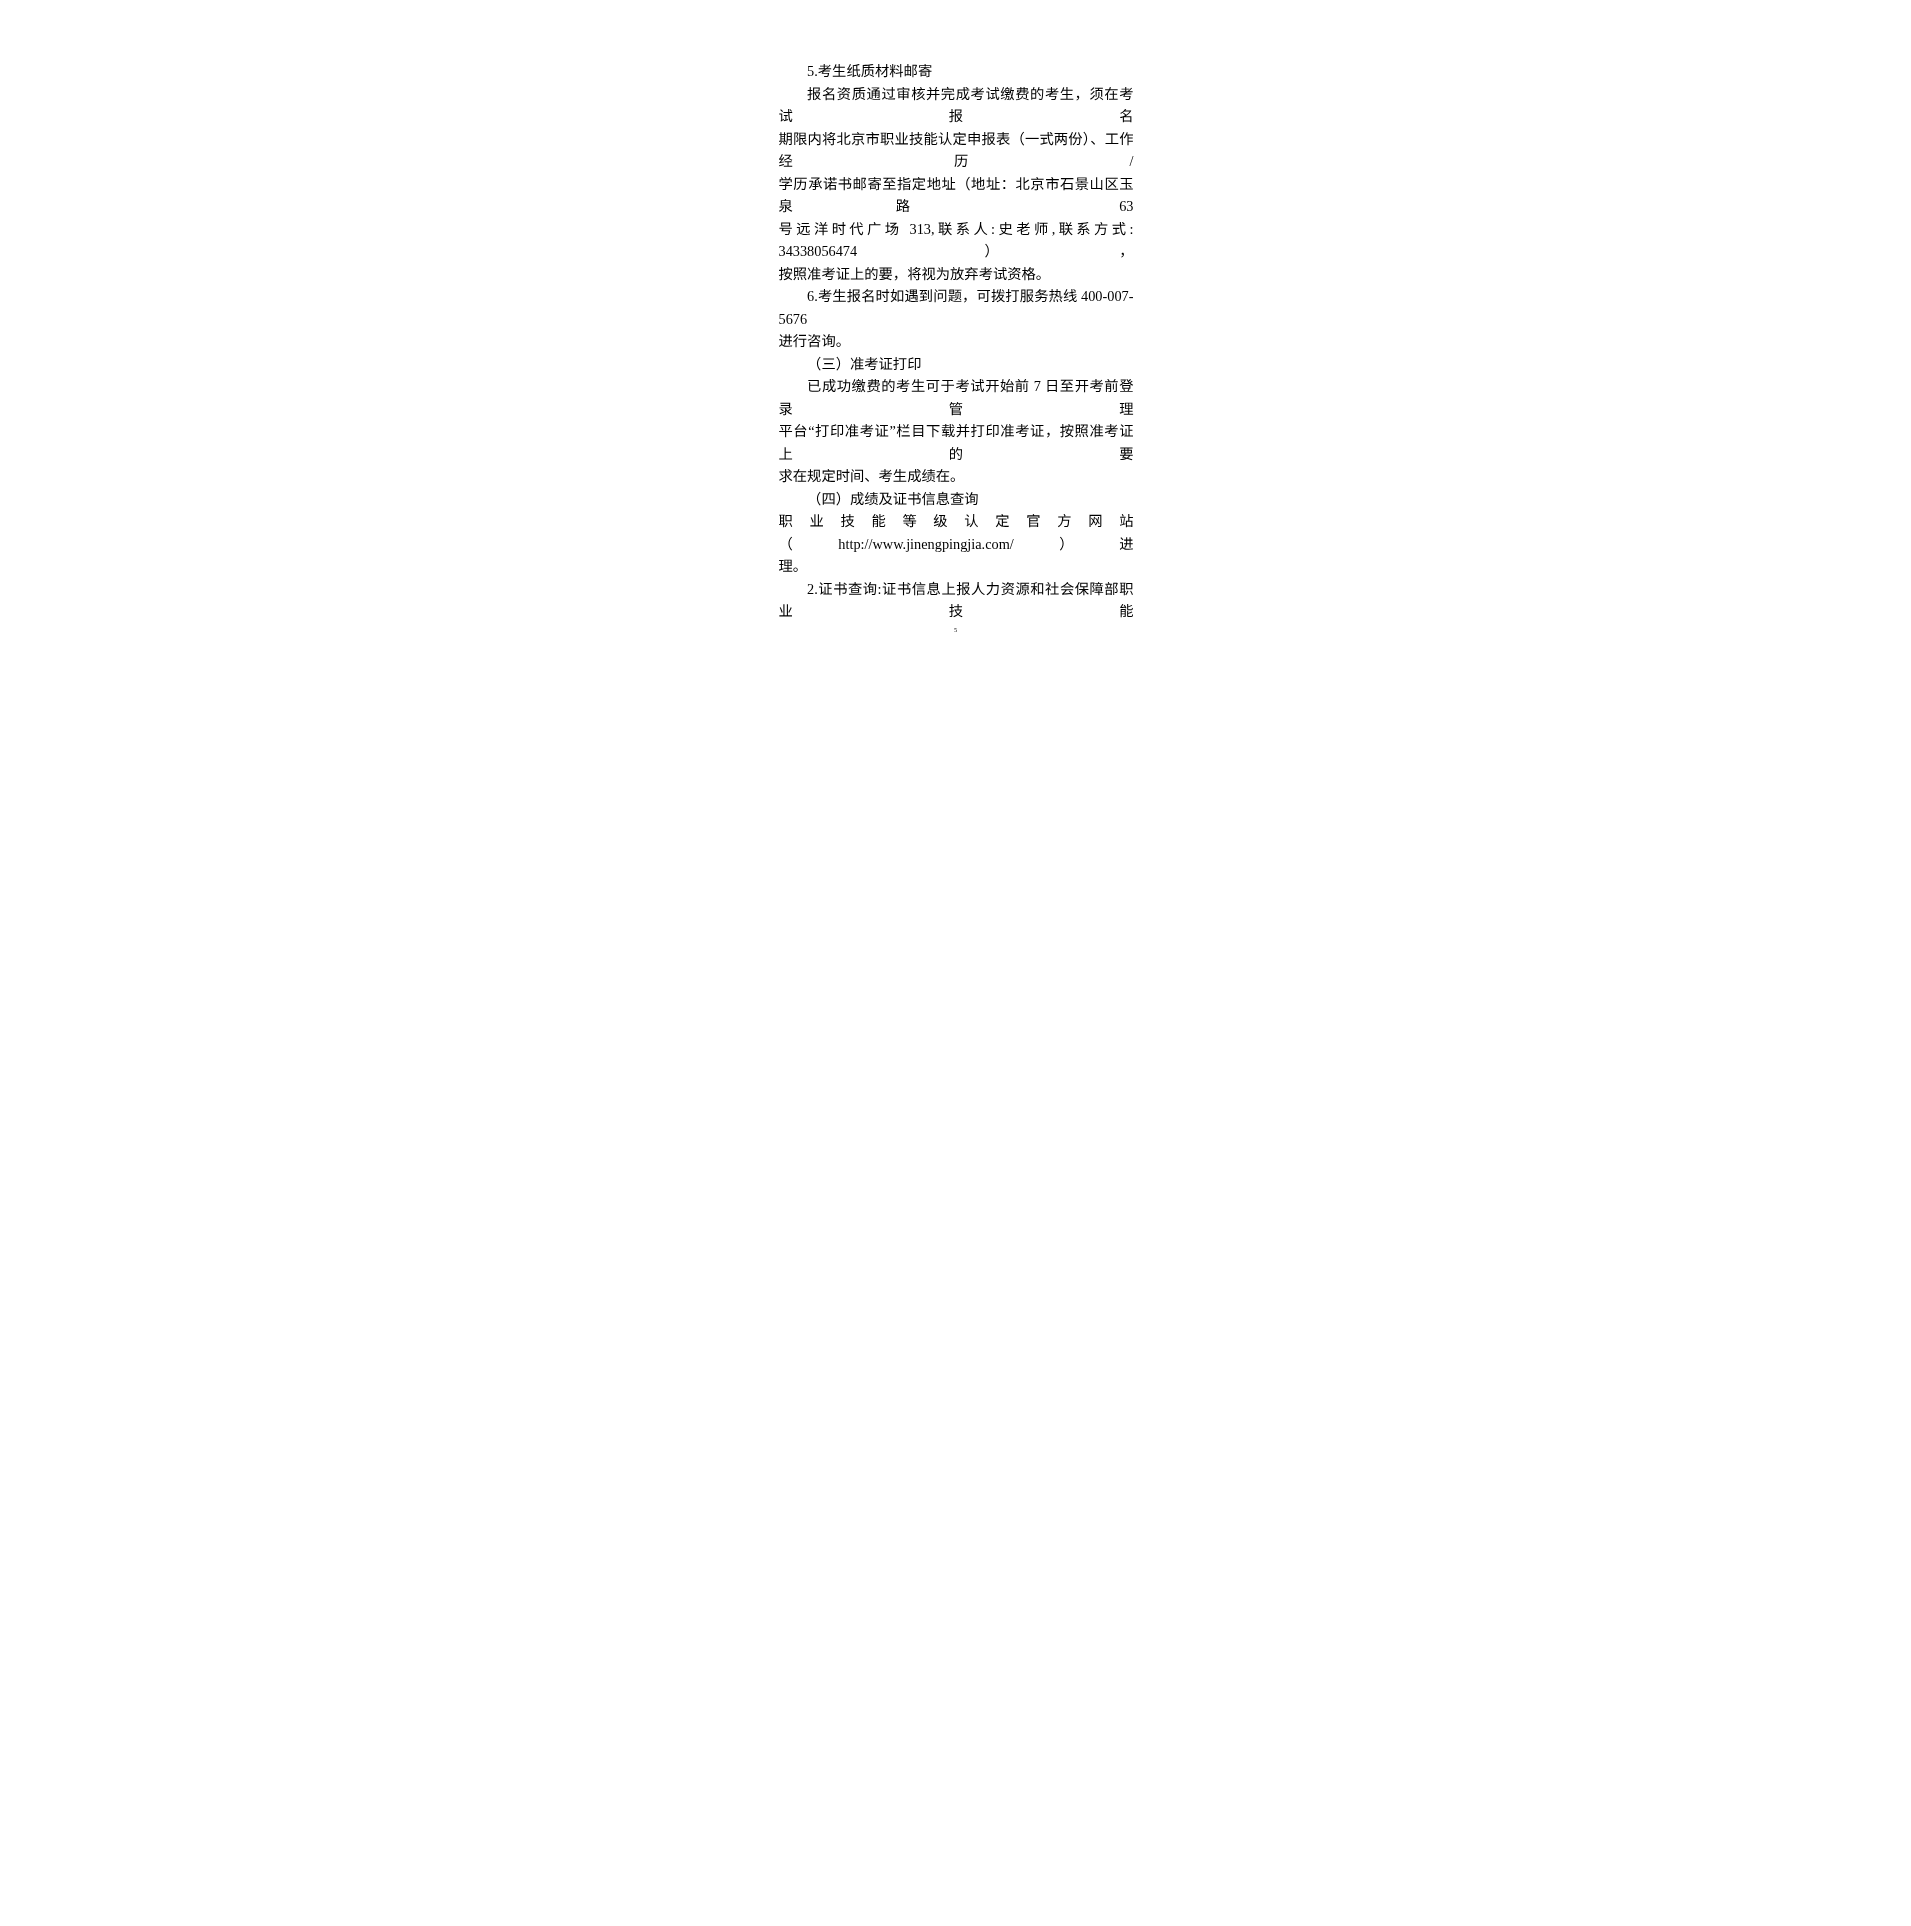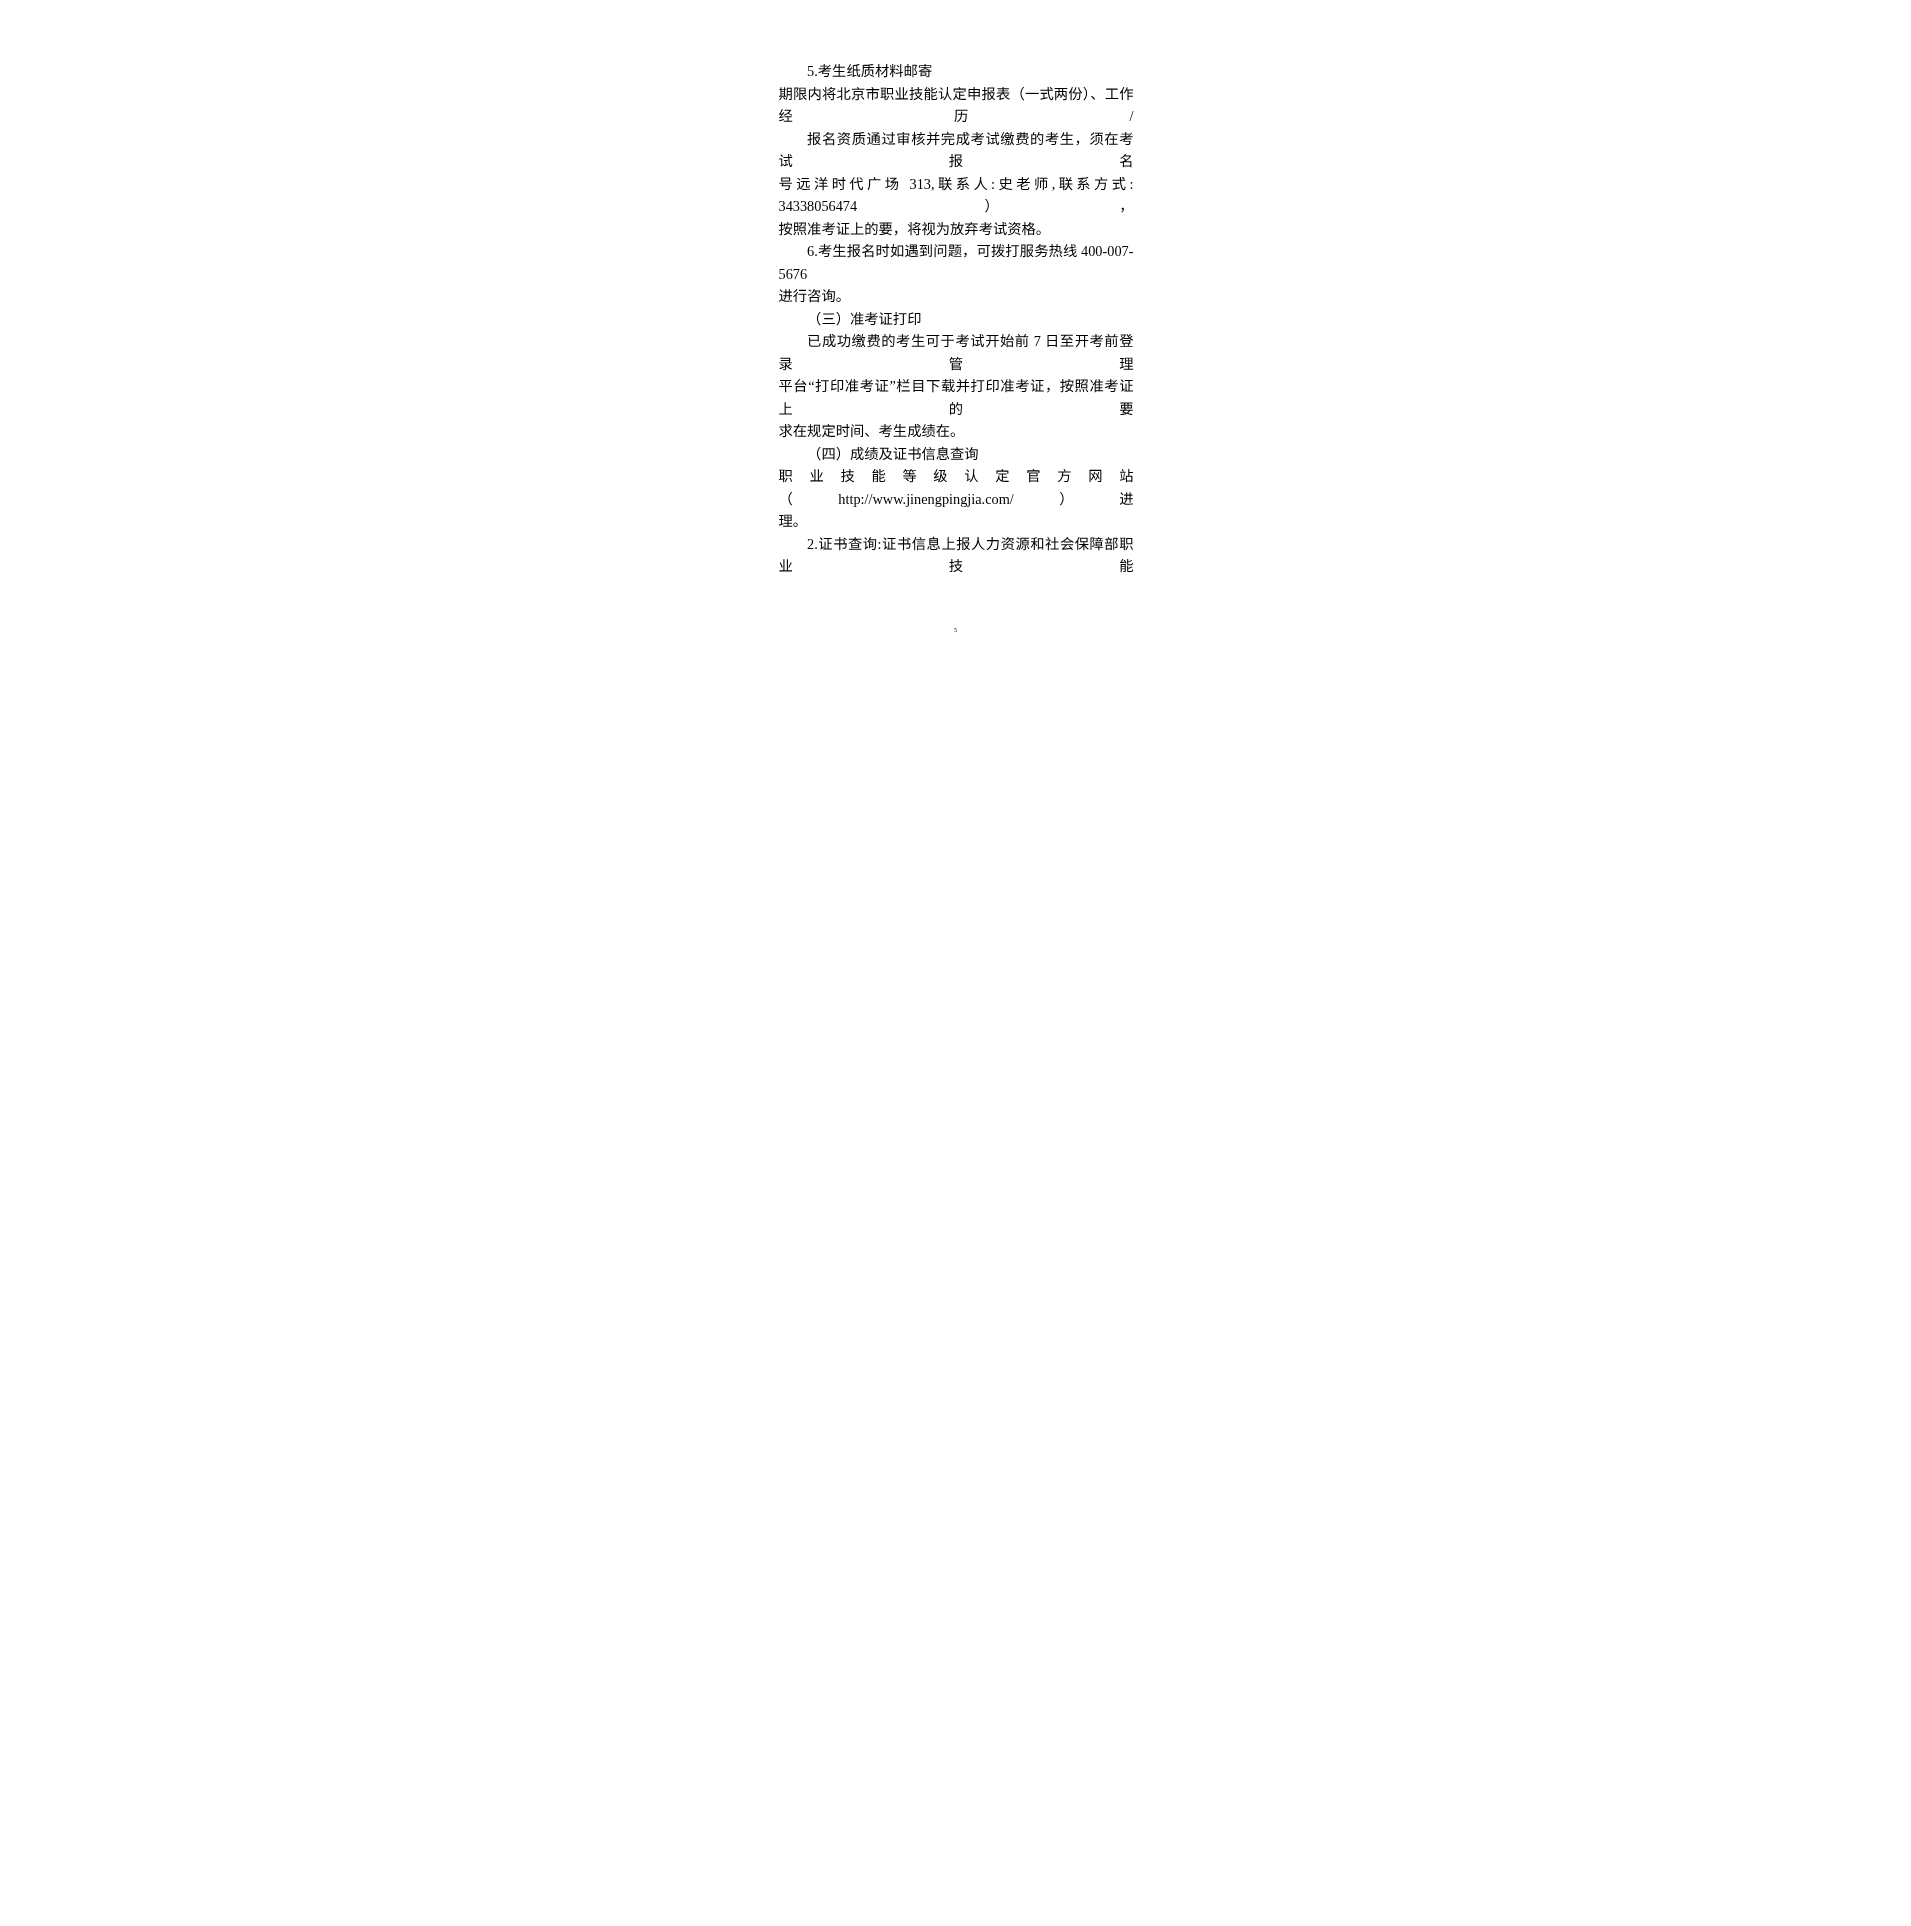--- a/index.html
+++ b/index.html
@@ -49,22 +49,23 @@
     line-height: 9.2px;
     color: #000000;
   }
 </style>
 </head>
 <body>
 
 <div class="page">
   <div class="text-block">
       <div class="line indent">5.考生纸质材料邮寄</div>
+      <div class="line indent fill">报名资质通过审核并完成考试缴费的考生，须在考试报名</div>
       <div class="line fill">期限内将北京市职业技能认定申报表（一式两份）、工作经历/</div>
-      <div class="line indent fill">报名资质通过审核并完成考试缴费的考生，须在考试报名</div>
+      <div class="line fill">学历承诺书邮寄至指定地址（地址：北京市石景山区玉泉路 63</div>
       <div class="line fill">号远洋时代广场 313,联系人:史老师,联系方式: 34338056474），</div>
       <div class="line">按照准考证上的要，将视为放弃考试资格。</div>
       <div class="line indent fill">6.考生报名时如遇到问题，可拨打服务热线 400-007-5676</div>
       <div class="line">进行咨询。</div>
       <div class="line indent">（三）准考证打印</div>
       <div class="line indent fill">已成功缴费的考生可于考试开始前 7 日至开考前登录管理</div>
       <div class="line fill">平台“打印准考证”栏目下载并打印准考证，按照准考证上的要</div>
       <div class="line">求在规定时间、考生成绩在。</div>
       <div class="line indent">（四）成绩及证书信息查询</div>
       <div class="line fill">职业技能等级认定官方网站（http://www.jinengpingjia.com/）进</div>

